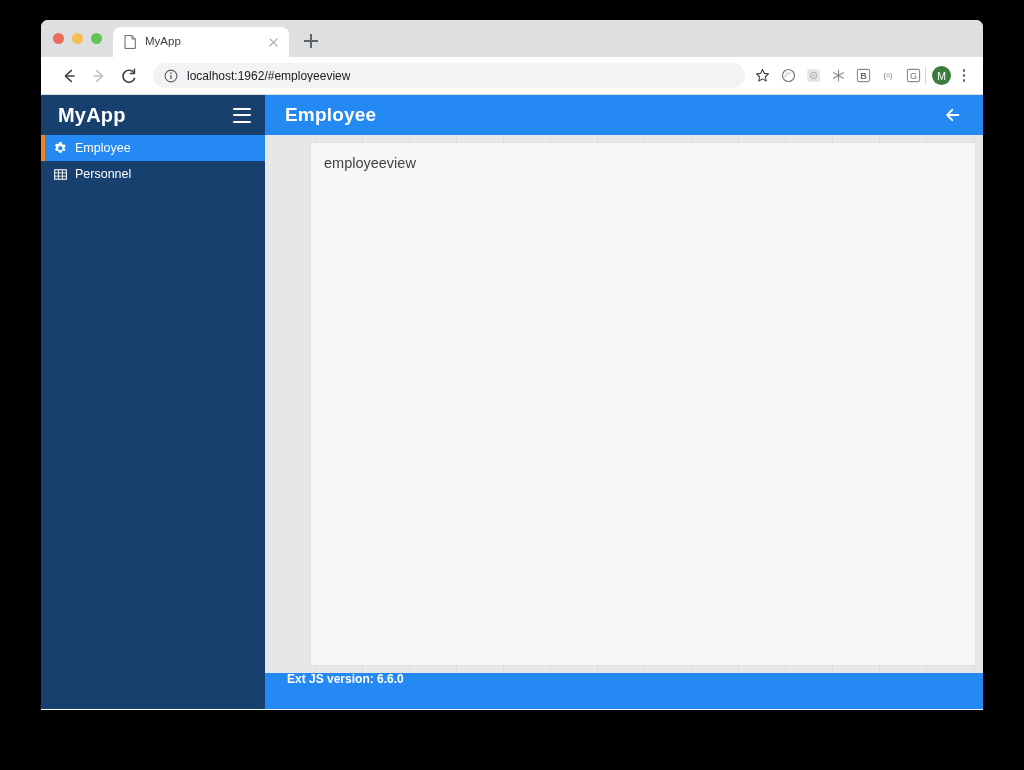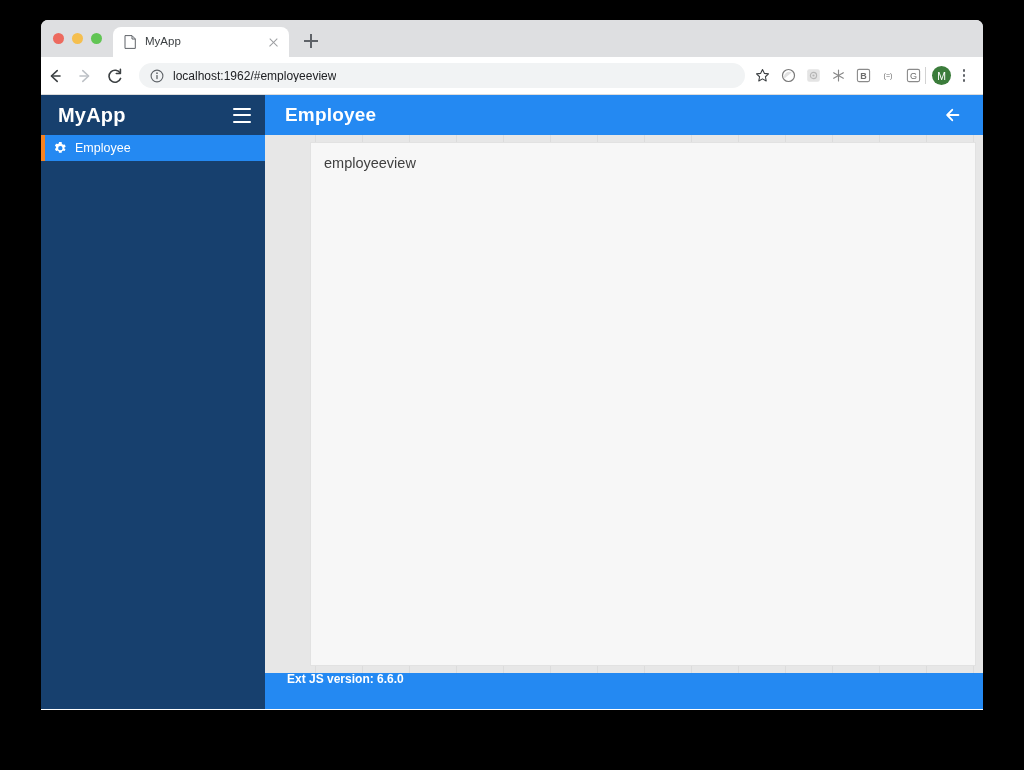--- a/index.html
+++ b/index.html
@@ -111,21 +111,21 @@
   }
   .new-tab::before { left: 7px; top: 13.3px; width: 14px; height: 1.5px; }
   .new-tab::after  { left: 13.3px; top: 7px; width: 1.5px; height: 14px; }
 
   
   .toolbar {
     height: 38px;
     background: #ffffff;
     display: flex;
     align-items: center;
-    padding: 0 10px 0 0;
+    padding: 0 10px 0 14px;
     box-sizing: border-box;
     border-bottom: 1px solid #dcdcdc;
   }
   .nav-btn {
     width: 27px;
     height: 27px;
     flex: 0 0 auto;
     display: flex;
     align-items: center;
     justify-content: center;
@@ -524,20 +524,29 @@
         <div class="nav-item active">
           <span class="nav-icon">
             <svg width="13" height="13" viewBox="0 0 16 16">
               <path fill="#ffffff" d="M14.1 9.1 l-1.2-.7a4.9 4.9 0 0 0 0-1.8l1.2-.7a.5.5 0 0 0 .2-.6l-1.2-2.1a.5.5 0 0 0-.6-.2l-1.3.5a5 5 0 0 0-1.5-.9L9.5.3A.5.5 0 0 0 9 0H6.6a.5.5 0 0 0-.5.4L5.9 1.7a5 5 0 0 0-1.5.9l-1.3-.5a.5.5 0 0 0-.6.2L1.3 4.4a.5.5 0 0 0 .1.6l1.2.7a4.9 4.9 0 0 0 0 1.8l-1.2.7a.5.5 0 0 0-.2.6l1.2 2.1a.5.5 0 0 0 .6.2l1.3-.5a5 5 0 0 0 1.5.9l.2 1.4a.5.5 0 0 0 .5.4H9a.5.5 0 0 0 .5-.4l.2-1.4a5 5 0 0 0 1.5-.9l1.3.5a.5.5 0 0 0 .6-.2l1.2-2.1a.5.5 0 0 0-.2-.6zM7.8 10.3a2.7 2.7 0 1 1 0-5.4 2.7 2.7 0 0 1 0 5.4z"></path>
             </svg>
           </span>
           <span class="nav-label">Employee</span>
         </div>
 
 
+        <div class="nav-item">
+          <span class="nav-icon">
+            <svg width="13" height="13" viewBox="0 0 16 16">
+              <rect x="0.8" y="2.2" width="14.4" height="11.6" fill="none" stroke="#ffffff" stroke-width="1.3"></rect>
+              <path d="M0.8 6 H15.2 M0.8 10 H15.2 M5.6 2.2 V13.8 M10.4 2.2 V13.8" stroke="#ffffff" stroke-width="1.1"></path>
+            </svg>
+          </span>
+          <span class="nav-label">Personnel</span>
+        </div>
 
       </div>
     </div>
 
     <div class="main">
       <div class="main-header">
         <span class="main-title">Employee</span>
         <span class="back-btn">
           <svg width="16" height="16" viewBox="0 0 16 16">
             <path d="M7.2 2.8 L2.2 8 l5 5.2" fill="none" stroke="#ffffff" stroke-width="1.9" stroke-linecap="round" stroke-linejoin="round"></path>

